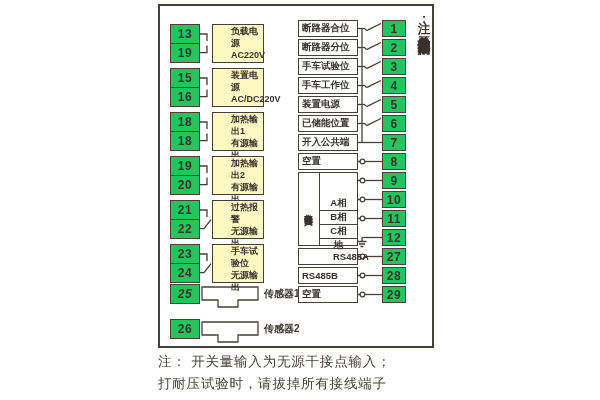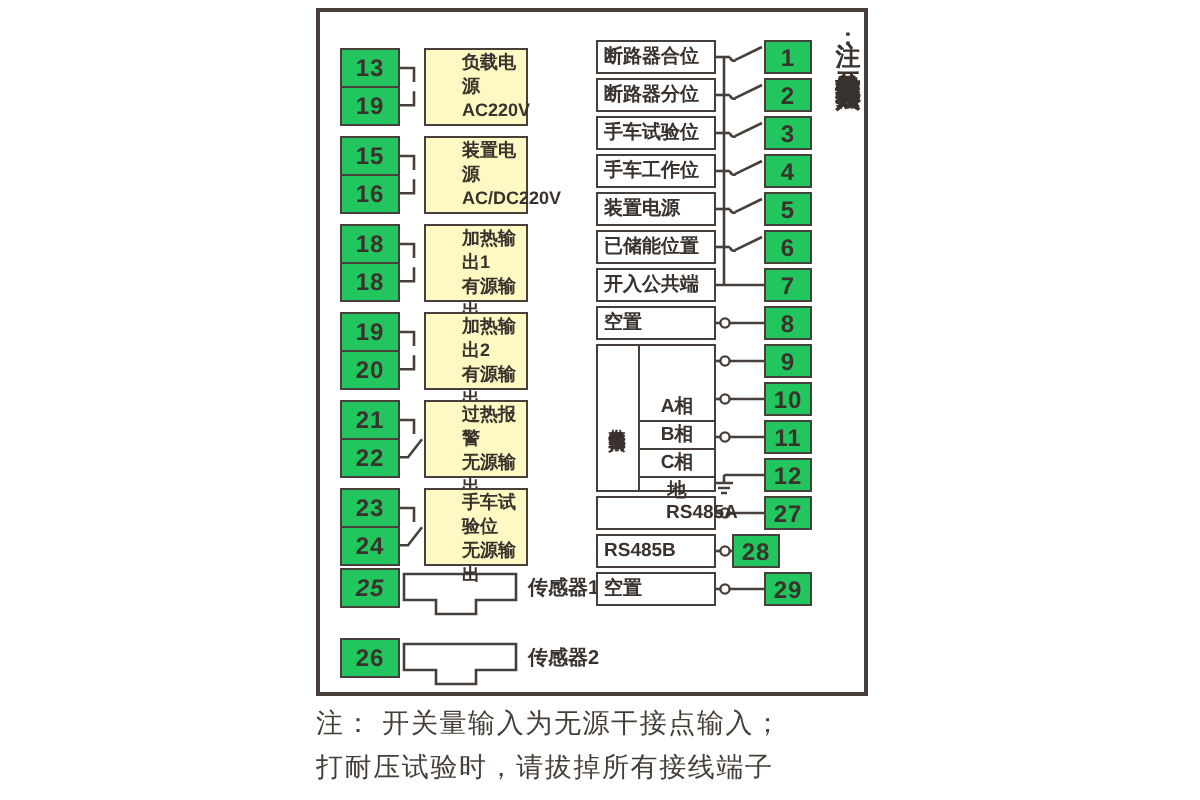--- a/index.html
+++ b/index.html
@@ -151,21 +151,21 @@
         <div class="abs cellbox num" style="left: 222px; top: 128px; width: 24px; height: 17px;">7</div>
         <div class="abs rlabel" style="left: 138px; top: 147px; width: 60px; height: 17px;">空置</div>
         <div class="abs cellbox num" style="left: 222px; top: 147px; width: 24px; height: 17px;">8</div>
         <div class="abs cellbox num" style="left: 222px; top: 166px; width: 24px; height: 17px;">9</div>
         <div class="abs cellbox num" style="left: 222px; top: 185px; width: 24px; height: 17px;">10</div>
         <div class="abs cellbox num" style="left: 222px; top: 204px; width: 24px; height: 17px;">11</div>
         <div class="abs cellbox num" style="left: 222px; top: 223px; width: 24px; height: 17px;">12</div>
         <div class="abs rlabel" style="left: 138px; top: 242px; width: 60px; height: 17px; padding-left: 34px;">RS485A</div>
         <div class="abs cellbox num" style="left: 222px; top: 242px; width: 24px; height: 17px;">27</div>
         <div class="abs rlabel" style="left: 138px; top: 261px; width: 60px; height: 17px;">RS485B</div>
-        <div class="abs cellbox num" style="left: 206px; top: 261px; width: 24px; height: 17px;">28</div>
+        <div class="abs cellbox num" style="left: 222px; top: 261px; width: 24px; height: 17px;">28</div>
         <div class="abs rlabel" style="left: 138px; top: 280px; width: 60px; height: 17px;">空置</div>
         <div class="abs cellbox num" style="left: 222px; top: 280px; width: 24px; height: 17px;">29</div>
         <div class="abs group" style="left: 138px; top: 166px; width: 60px; height: 74px;">
           <div class="gv">带电传感器输入</div>
           <div class="grows">
             <div class="grow">A相</div>
             <div class="grow">B相</div>
             <div class="grow">C相</div>
             <div class="grow">地</div>
           </div>

